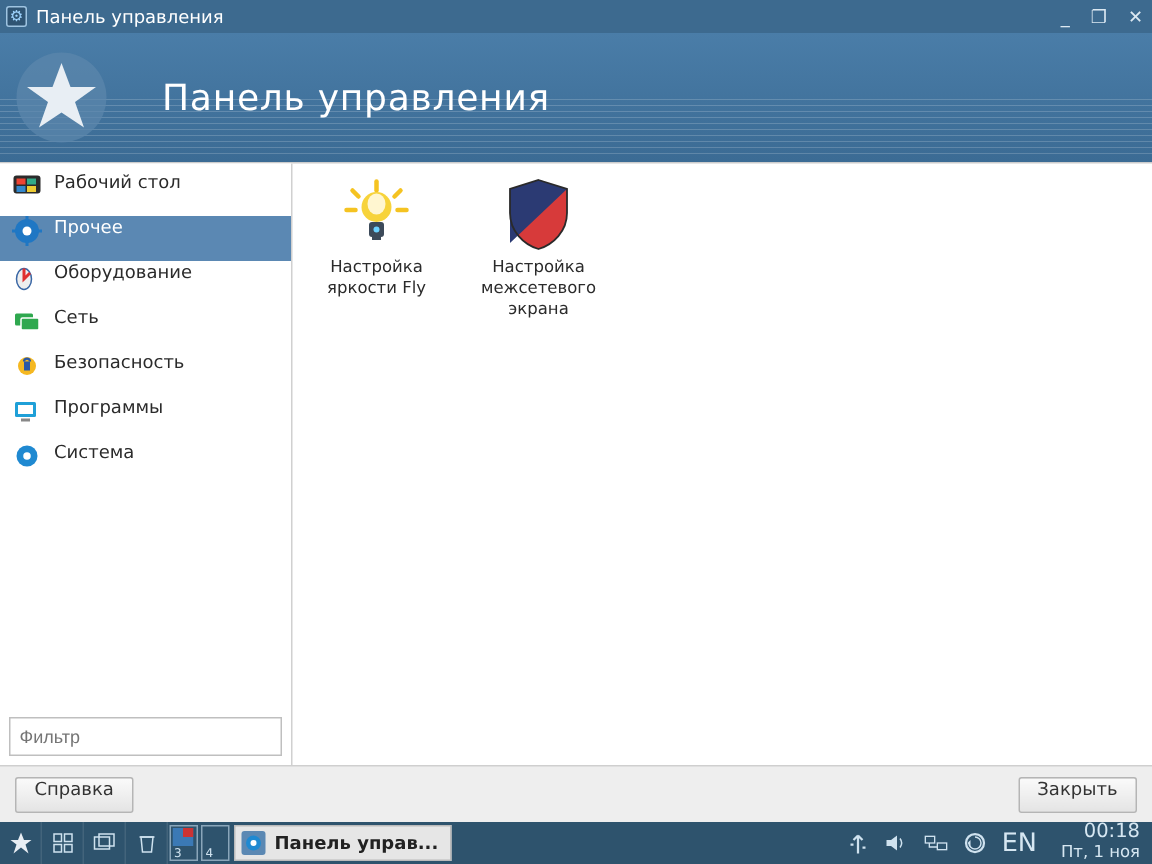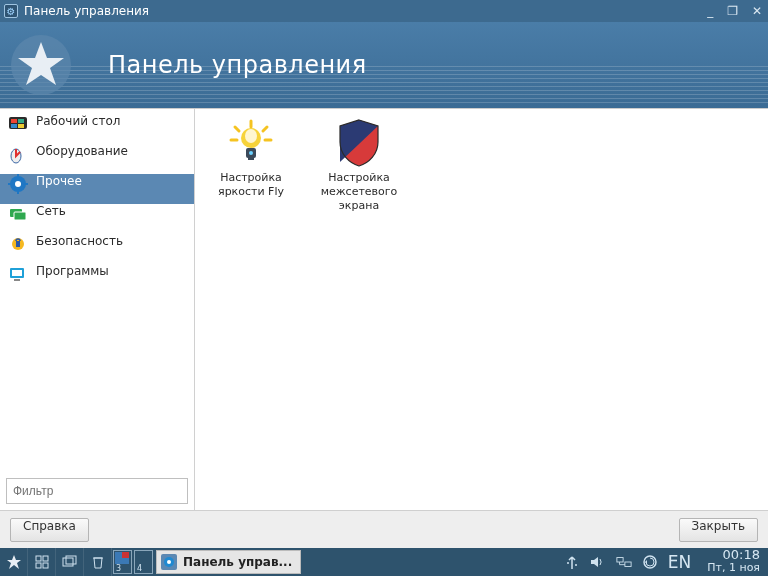--- a/index.html
+++ b/index.html
@@ -188,49 +188,49 @@
               <rect x="1" y="3" width="18" height="12" rx="2" fill="#2b2b2b"></rect>
               <rect x="3" y="5" width="6" height="4" fill="#e43"></rect>
               <rect x="10" y="5" width="6" height="4" fill="#3a8"></rect>
               <rect x="3" y="10" width="6" height="4" fill="#38c"></rect>
               <rect x="10" y="10" width="6" height="4" fill="#ec3"></rect>
             </svg>
         </span>
         <span>Рабочий стол</span>
       </div>
 
-      <div class="sidebar-item">
-        <span class="sic">
-          <svg width="20" height="20" viewBox="0 0 20 20">
-              <ellipse cx="8" cy="12" rx="5" ry="7" fill="#eee" stroke="#3a67a5"></ellipse>
-              <path d="M8 5 L8 12 L12 8" stroke="#e03030" stroke-width="2" fill="none"></path>
-            </svg>
-        </span>
-        <span>Оборудование</span>
-      </div>
-
       <div class="sidebar-item active">
         <span class="sic">
           <svg width="20" height="20" viewBox="0 0 20 20">
               <circle cx="10" cy="10" r="8" fill="#1f77c4"></circle>
               <circle cx="10" cy="10" r="3" fill="#fff"></circle>
               <g fill="#1f77c4">
                 <rect x="9" y="0" width="2" height="4"></rect>
                 <rect x="9" y="16" width="2" height="4"></rect>
                 <rect x="0" y="9" width="4" height="2"></rect>
                 <rect x="16" y="9" width="4" height="2"></rect>
               </g>
             </svg>
         </span>
         <span>Прочее</span>
       </div>
 
       <div class="sidebar-item">
         <span class="sic">
           <svg width="20" height="20" viewBox="0 0 20 20">
+              <ellipse cx="8" cy="12" rx="5" ry="7" fill="#eee" stroke="#3a67a5"></ellipse>
+              <path d="M8 5 L8 12 L12 8" stroke="#e03030" stroke-width="2" fill="none"></path>
+            </svg>
+        </span>
+        <span>Оборудование</span>
+      </div>
+
+      <div class="sidebar-item">
+        <span class="sic">
+          <svg width="20" height="20" viewBox="0 0 20 20">
               <rect x="2" y="5" width="12" height="8" rx="1" fill="#2fa84f"></rect>
               <rect x="6" y="8" width="12" height="8" rx="1" fill="#2fa84f" stroke="#fff"></rect>
             </svg>
         </span>
         <span>Сеть</span>
       </div>
 
       <div class="sidebar-item">
         <span class="sic">
           <svg width="20" height="20" viewBox="0 0 20 20">
@@ -246,20 +246,29 @@
         <span class="sic">
           <svg width="20" height="20" viewBox="0 0 20 20">
               <rect x="2" y="4" width="14" height="10" rx="1" fill="#1fa0d8"></rect>
               <rect x="6" y="15" width="6" height="2" fill="#888"></rect>
               <rect x="4" y="6" width="10" height="6" fill="#fff"></rect>
             </svg>
         </span>
         <span>Программы</span>
       </div>
 
+      <div class="sidebar-item">
+        <span class="sic">
+          <svg width="20" height="20" viewBox="0 0 20 20">
+              <circle cx="10" cy="10" r="7" fill="#1f89d1"></circle>
+              <circle cx="10" cy="10" r="2.5" fill="#fff"></circle>
+            </svg>
+        </span>
+        <span>Система</span>
+      </div>
 
     </div>
     <div class="filter-wrap">
       <input class="filter" placeholder="Фильтр" style="">
     </div>
   </div>
 
   <div class="main">
 
     <div class="launcher">

